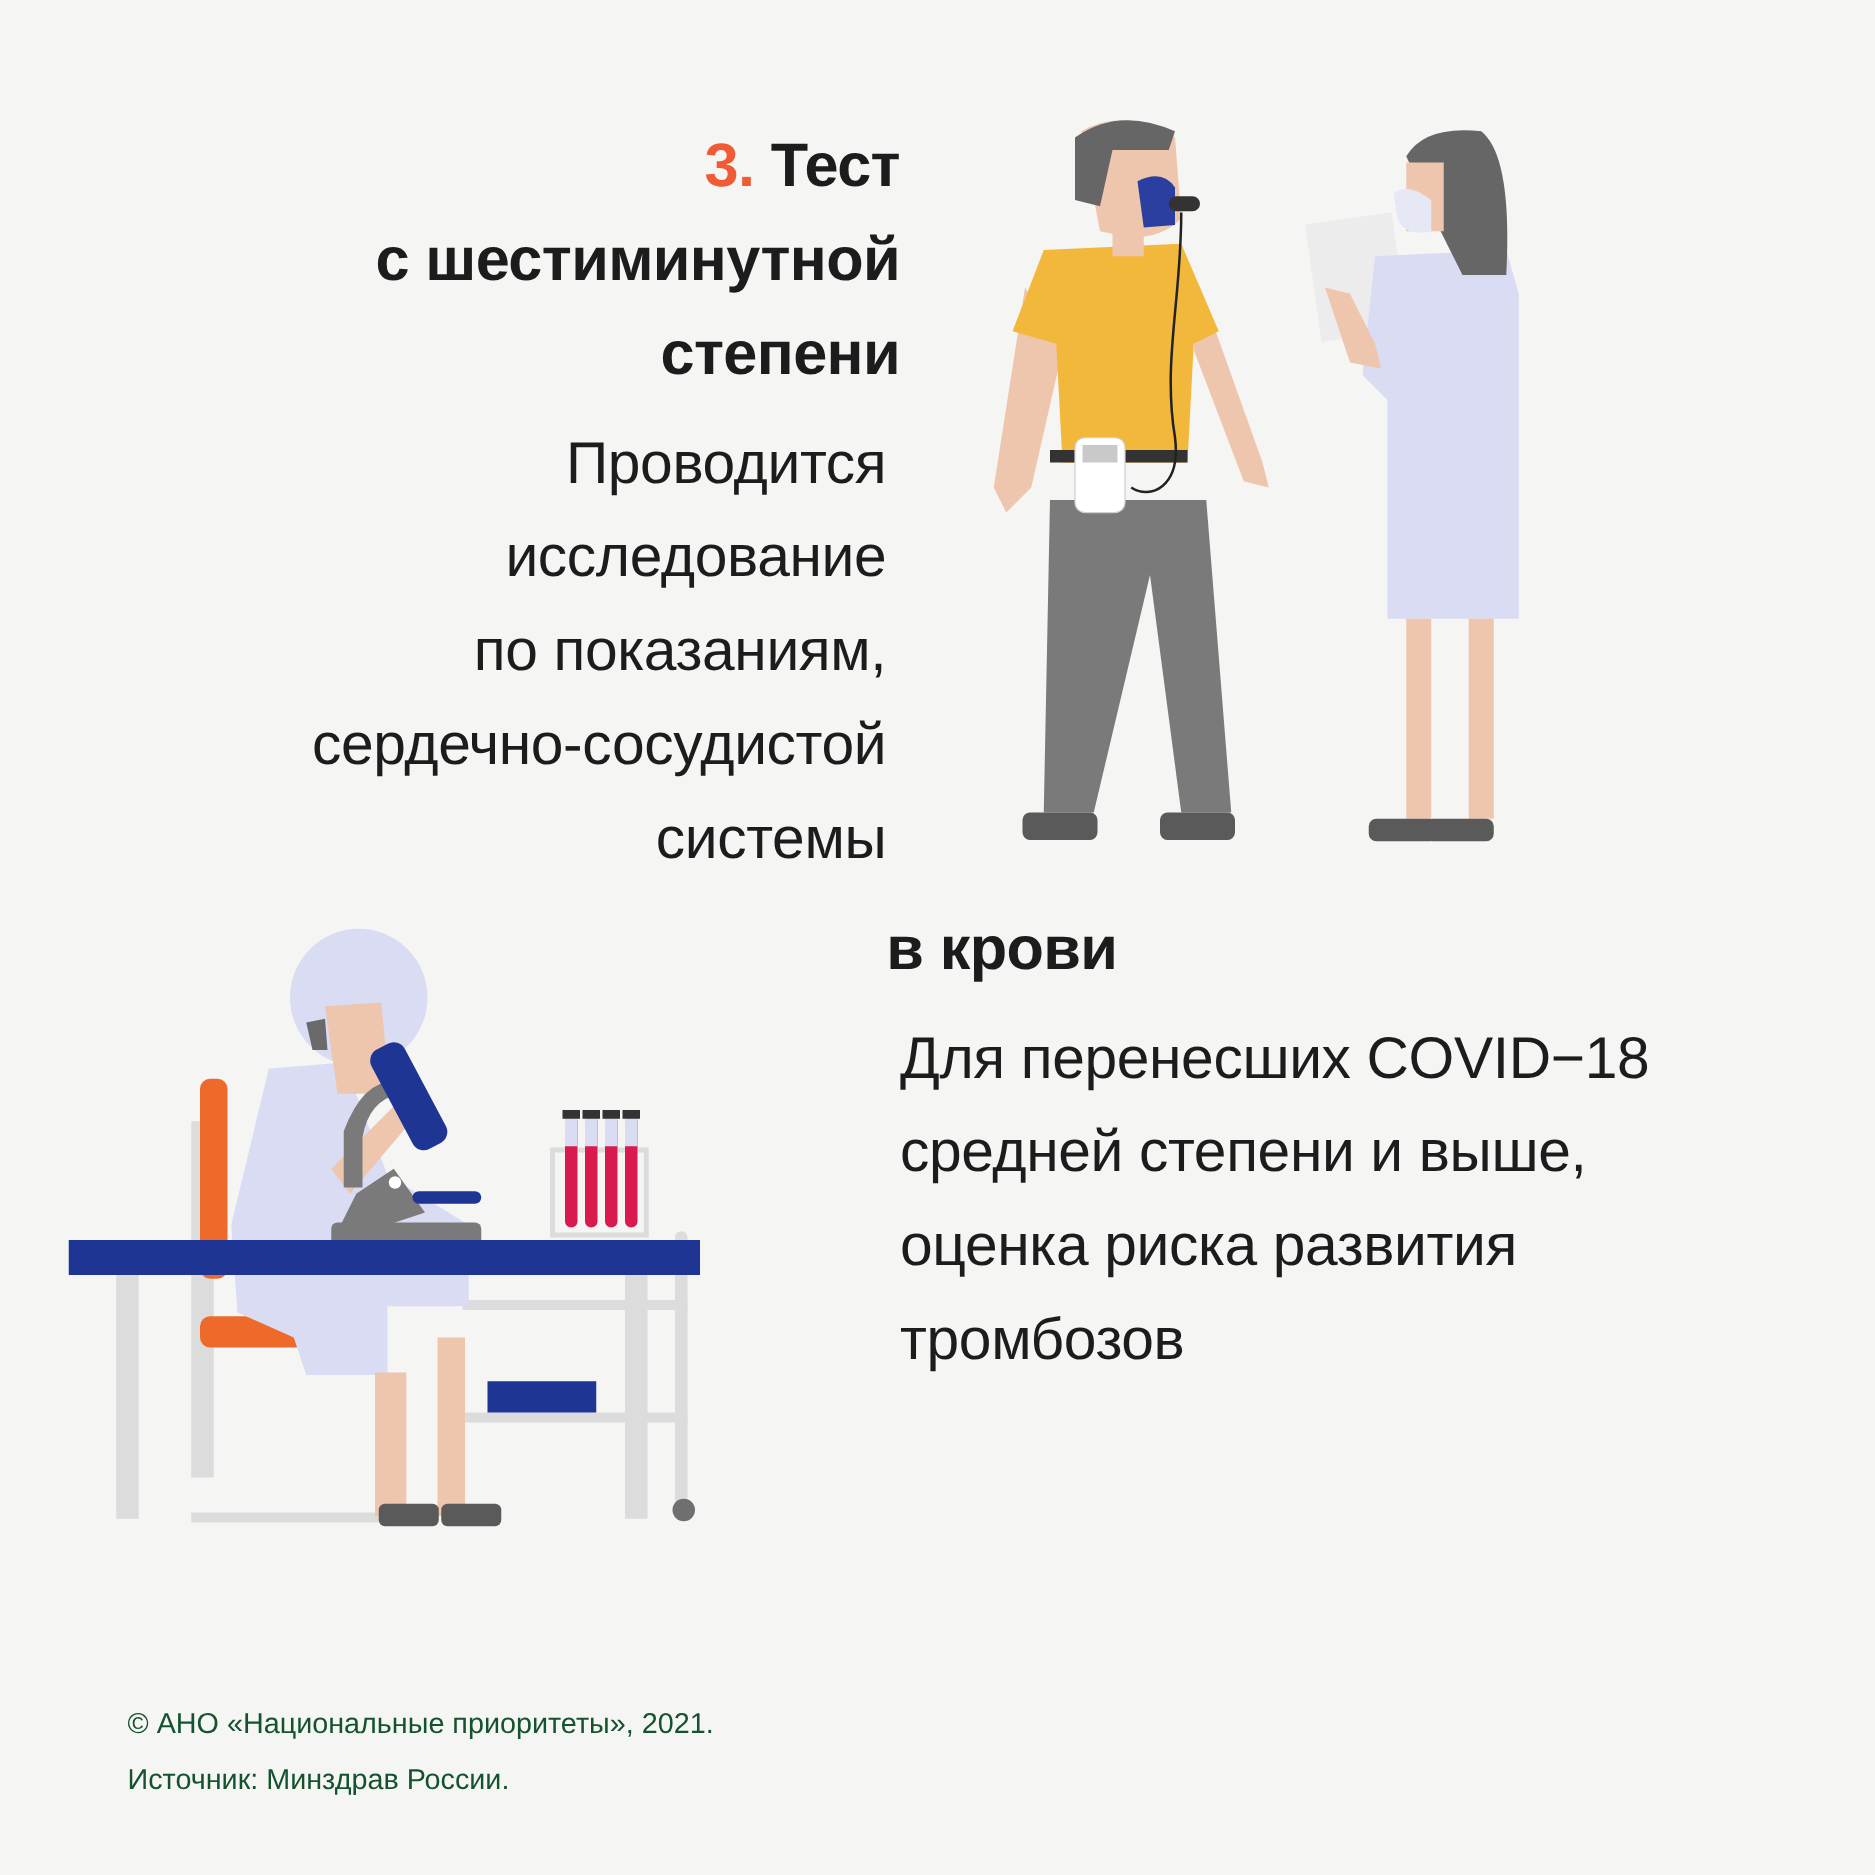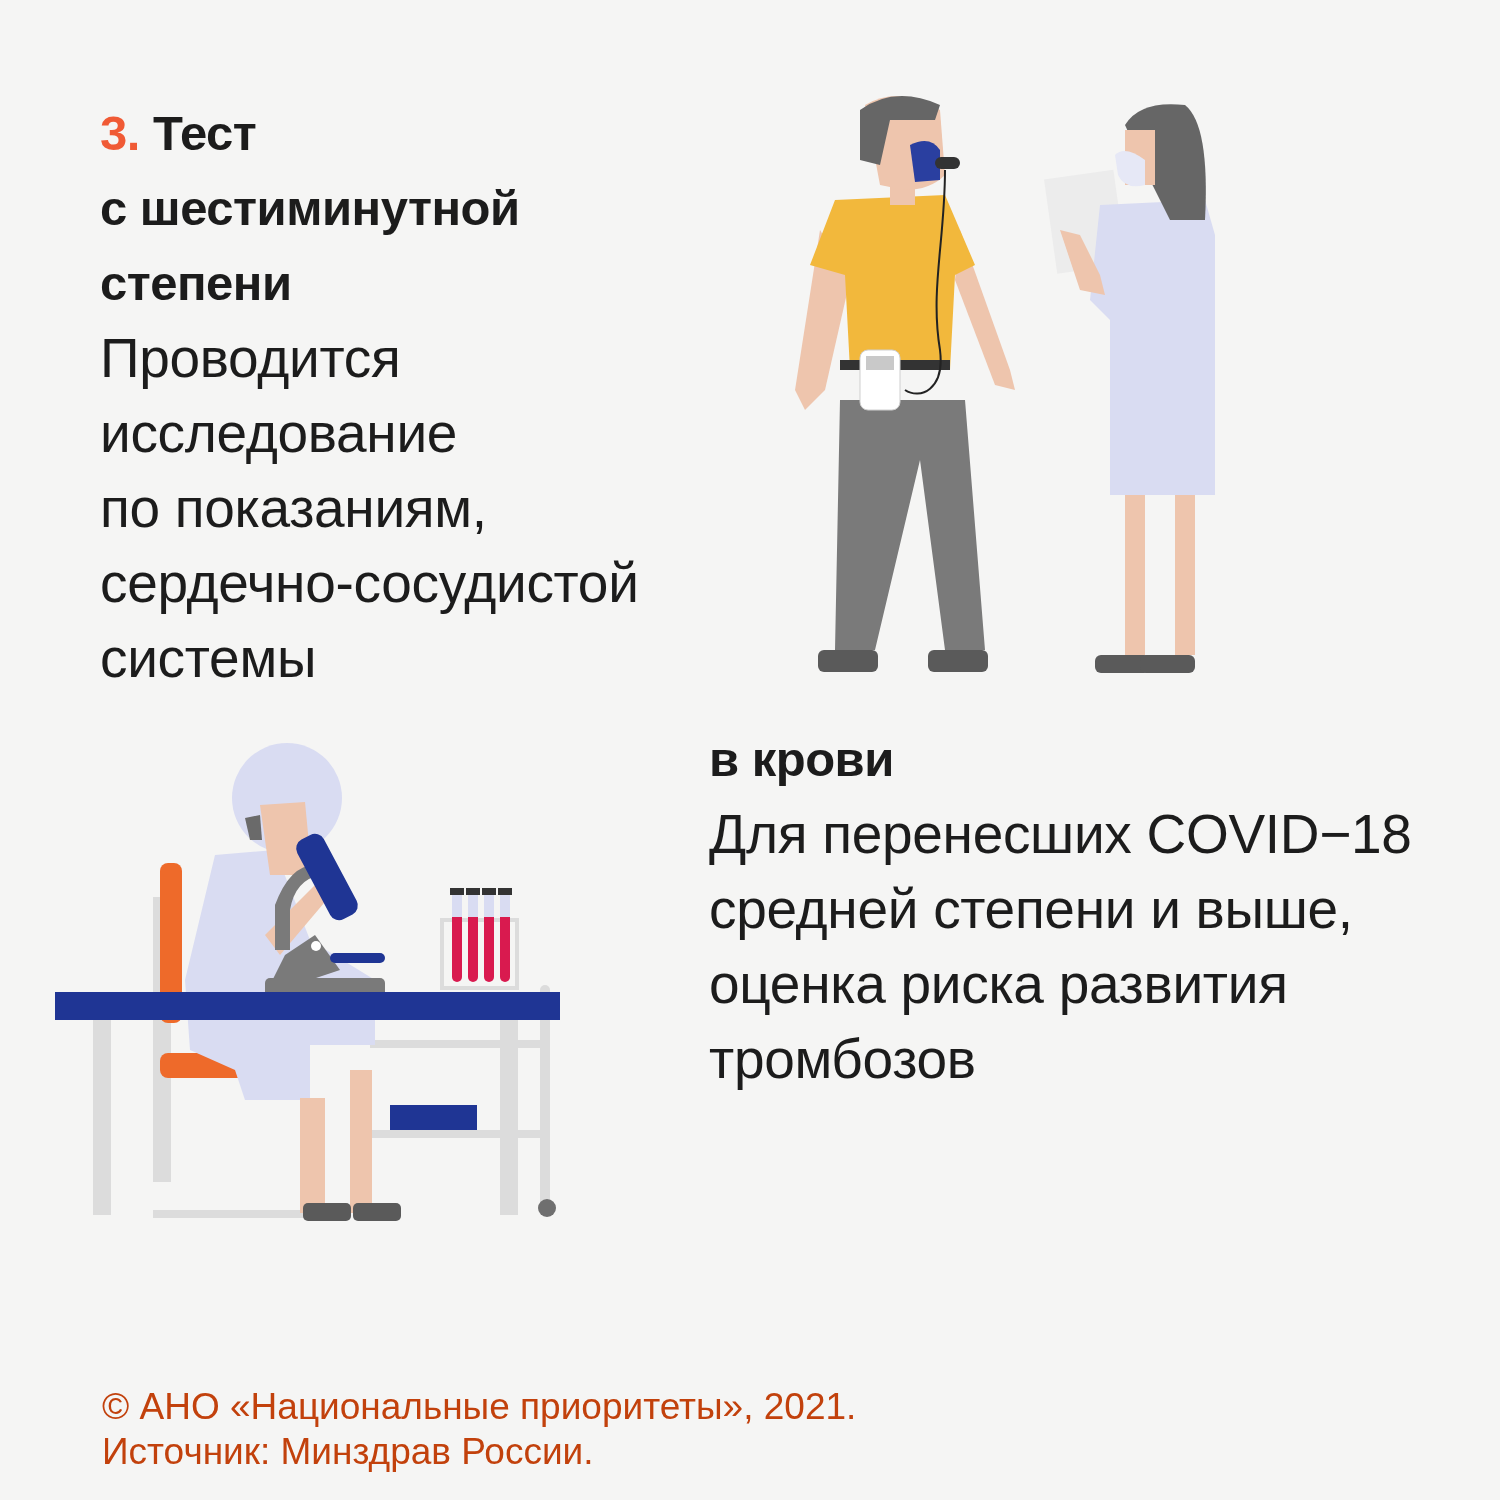--- a/index.html
+++ b/index.html
@@ -13,31 +13,31 @@
   .block { position: absolute; }
   .title {
     font-weight: bold;
     font-size: 49px;
     line-height: 75px;
     letter-spacing: -0.5px;
     margin: 0;
   }
   .num { color: var(--accent); }
   .body-text {
-    font-size: 55px;
+    font-size: 47px;
     line-height: 75px;
     letter-spacing: -0.3px;
-    margin: 0;
+    margin: 11px;
   }
   .line { display: block; white-space: nowrap; }
-  #b3 { left: 100px; top: 96px; width: 620px; }
+  #b3 { left: 100px; top: 96px; width: 620px; text-align: right; }
   #b4 { left: 709px; top: 722px; width: 740px; }
   .footer {
-    position: absolute; left: 102px; top: 1384px;
-    font-size: 37px; line-height: 45px; color: #c2410c;
+    position: absolute; left: 102px; top: 1356px;
+    font-size: 23px; line-height: 45px; color: #14532d;
   }
   .illus { position: absolute; }
   #illus-walk { left: 780px; top: 90px; width: 460px; height: 600px; }
   #illus-lab { left: 50px; top: 740px; width: 600px; height: 500px; }
 </style>
 </head>
 <body>
 
 <div class="block" id="b3">
   <h2 class="title">

